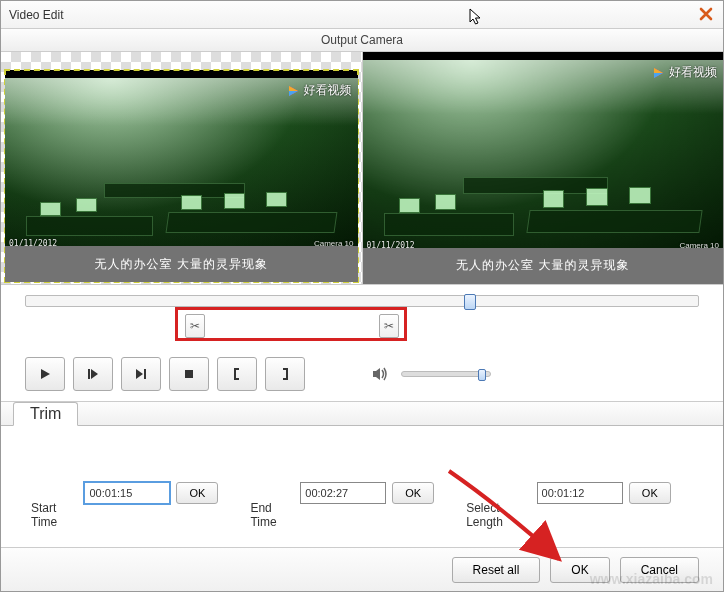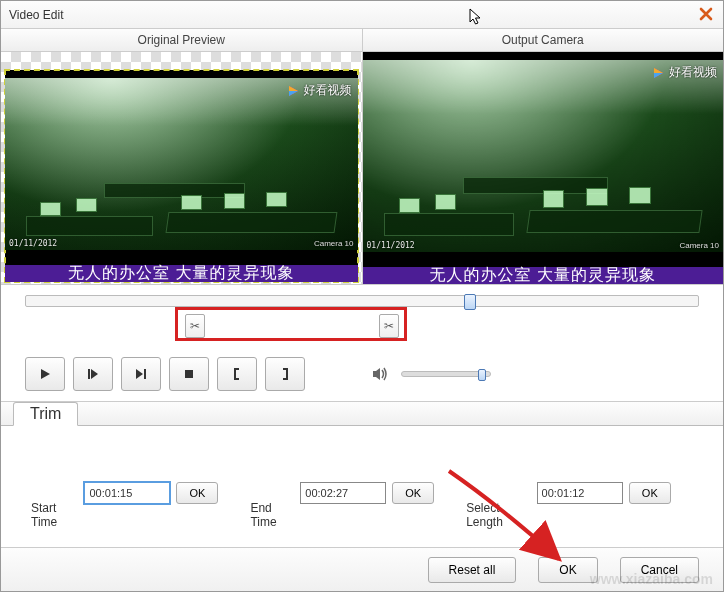--- a/index.html
+++ b/index.html
@@ -132,23 +132,23 @@
     position:absolute; left:4px; bottom:34px;
     color: rgba(255,255,255,0.9); font-size:8px; font-family: monospace;
     text-shadow:0 0 2px #000;
   }
   .cameralabel {
     position:absolute; right:4px; bottom:34px;
     color: rgba(255,255,255,0.85); font-size:8px;
     text-shadow:0 0 2px #000;
   }
   .subtitle {
-    position:absolute; left:0; right:0; bottom:0; height:17px;
-    background:#4c1d95;
-    color:#fff; font-size:16px;
+    position:absolute; left:0; right:0; bottom:0; height:36px;
+    background:#737373;
+    color:#fff; font-size:12px;
     display:flex; align-items:center; justify-content:center;
     letter-spacing:1px;
   }
 
   .timeline-wrap {
     padding: 10px 24px 6px 24px;
     position:relative;
   }
   .timeline {
     height: 12px;
@@ -300,21 +300,21 @@
 
   .footer {
     position:absolute;
     left:0; right:0; bottom:0;
     height:44px;
     border-top:1px solid #ccc;
     background:linear-gradient(#fdfdfd,#f0f0f0);
     display:flex;
     align-items:center;
     justify-content:flex-end;
-    gap:22px;
+    gap:10px;
     padding-right:24px;
   }
   .footer .btn {
     height:26px; padding:0 20px;
     background:linear-gradient(#fefefe,#e9e9e9);
     border:1px solid #aaa;
     border-radius:3px;
     font-size:12px;
     cursor:pointer;
     display:flex; align-items:center; justify-content:center;
@@ -352,21 +352,20 @@
     <div class="cursor">
       <svg viewBox="0 0 14 18">
           <path d="M1 1 L1 14 L4 11 L6.5 16 L9 15 L6.5 10 L11 10 Z" fill="#fff" stroke="#000" stroke-width="1"></path>
         </svg>
     </div>
   </div>
 
   <div class="content">
 
     <div class="preview-headers">
-      <div>Original Preview</div>
       <div>Output Camera</div>
     </div>
 
     <div class="previews">
 
       <div class="preview-pane">
         <div class="checker"></div>
         <div class="video-frame">
           <div class="video-green">
             <div class="ceiling"></div>

